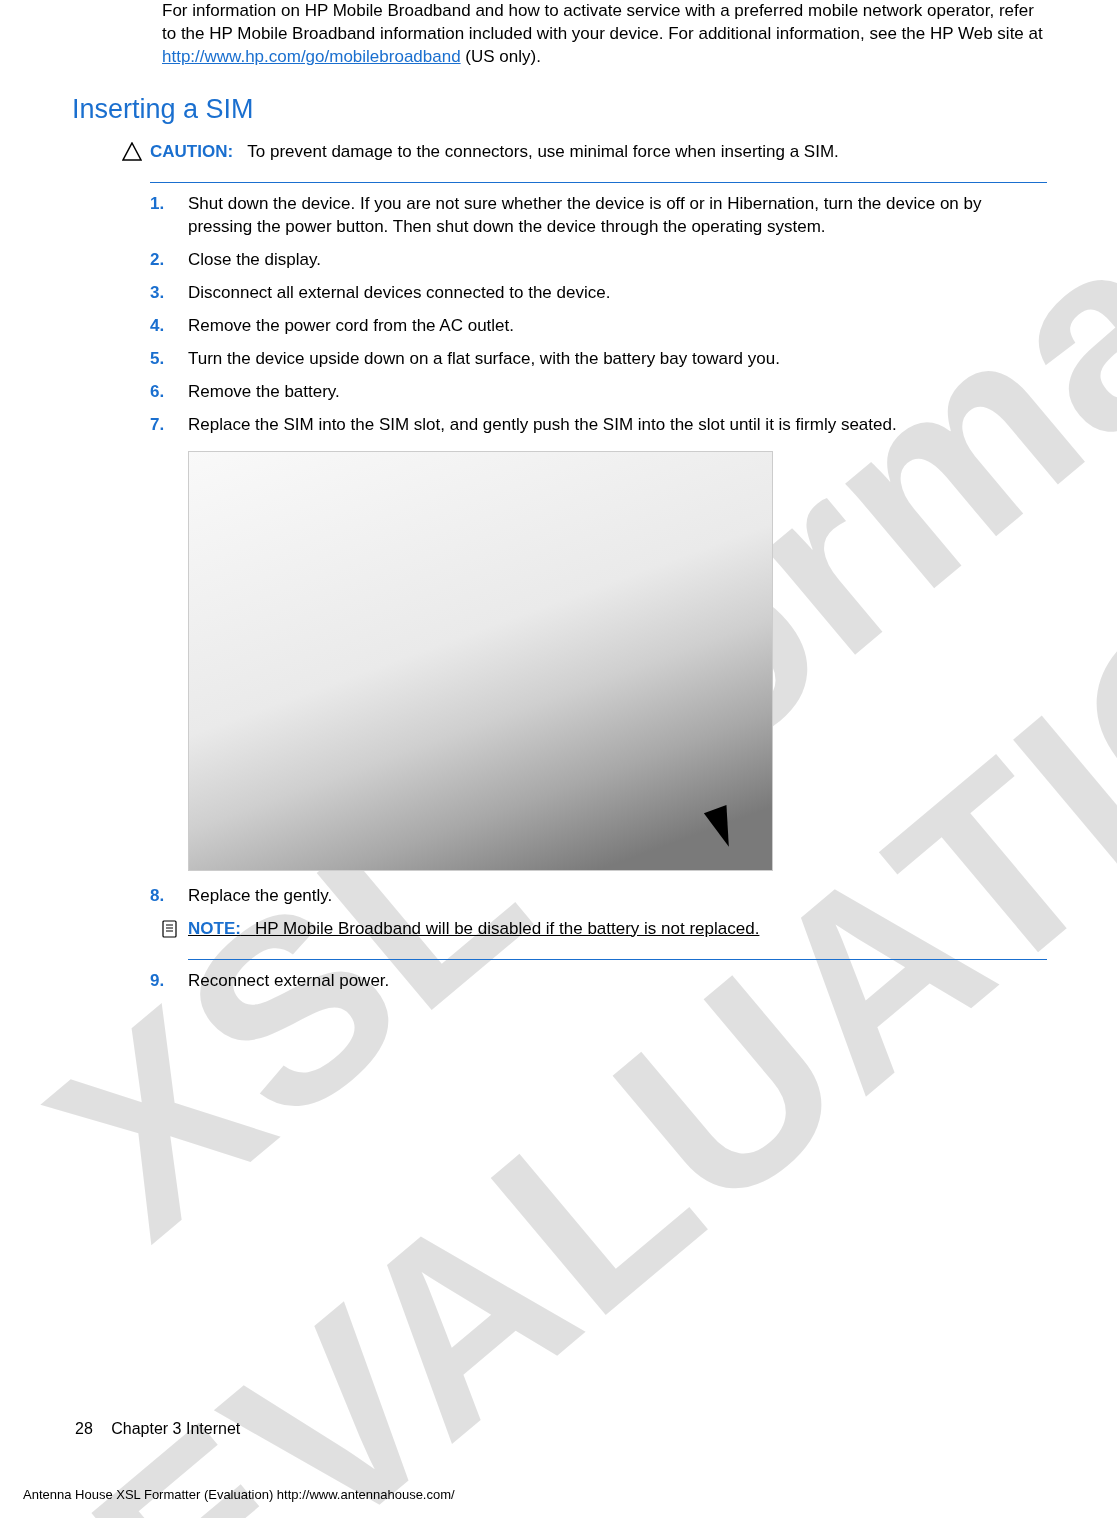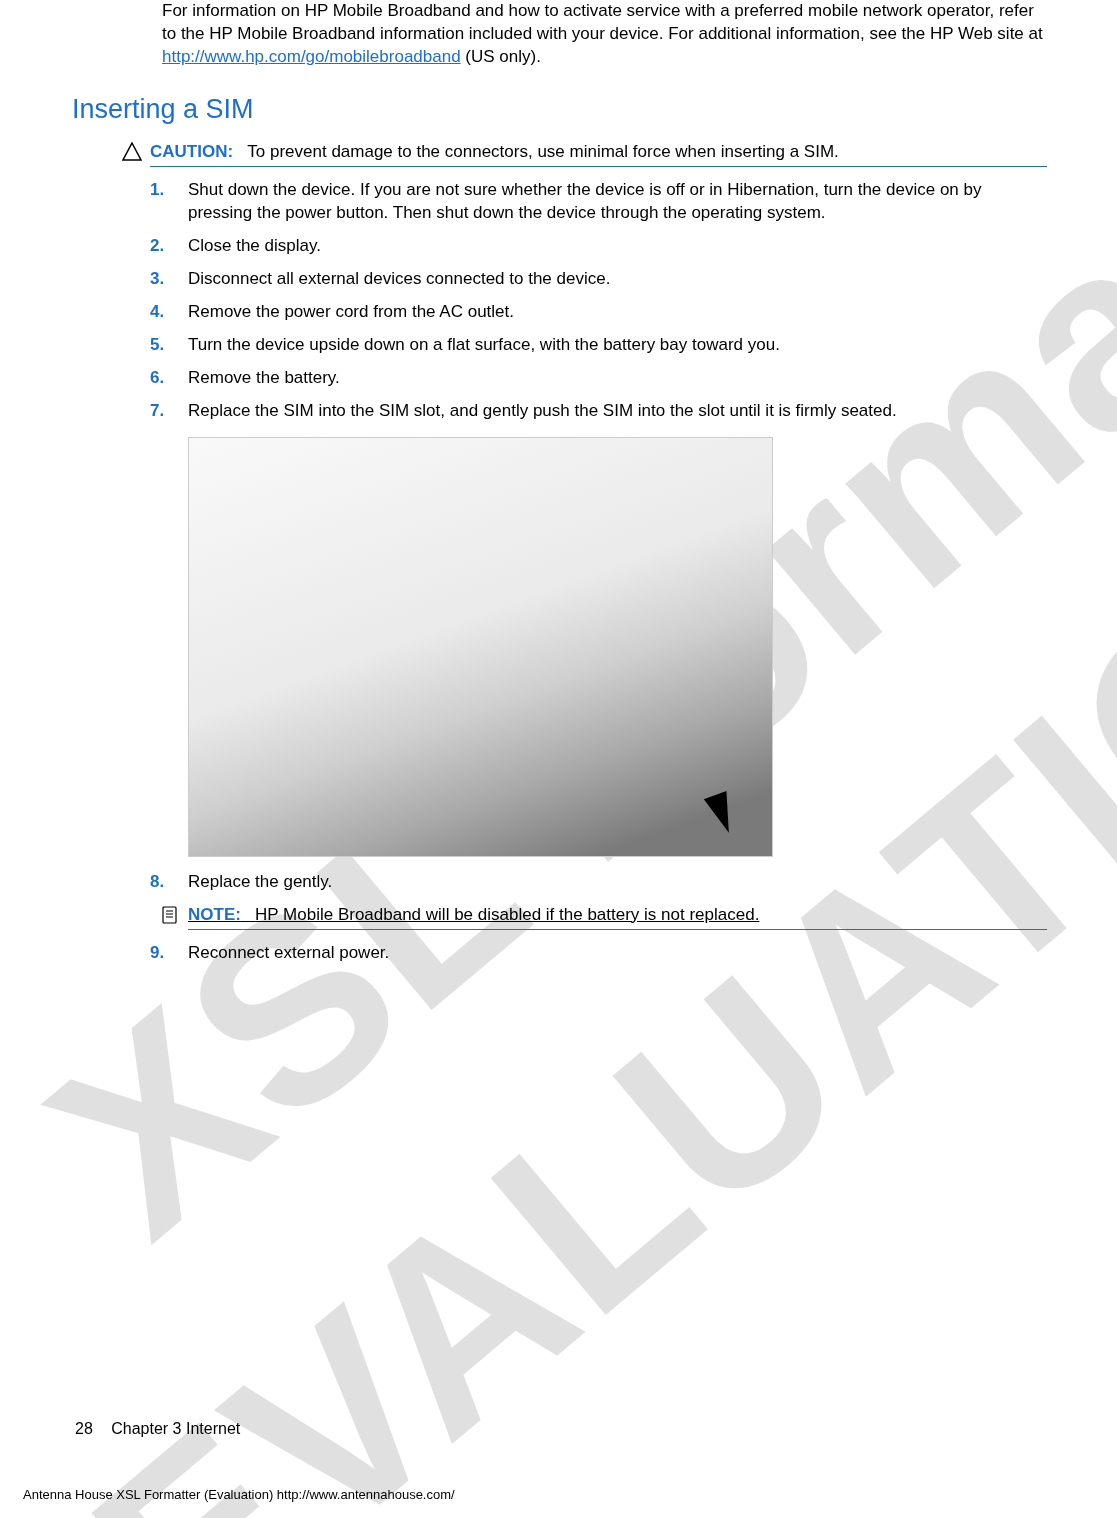--- a/index.html
+++ b/index.html
@@ -53,21 +53,21 @@
   }
   .callout-icon {
     width: 22px;
     flex-shrink: 0;
     margin-right: 6px;
     margin-top: 1px;
   }
   .callout-text {
     flex: 1;
     border-bottom: 1px solid #1a6fcf;
-    padding-bottom: 2px;
+    padding-bottom: 18px;
   }
   .callout-label {
     color: #1a6fcf;
     font-weight: bold;
   }
   .lead {
     margin: 16px 0 10px 0;
   }
   ol.steps {
     list-style: none;

